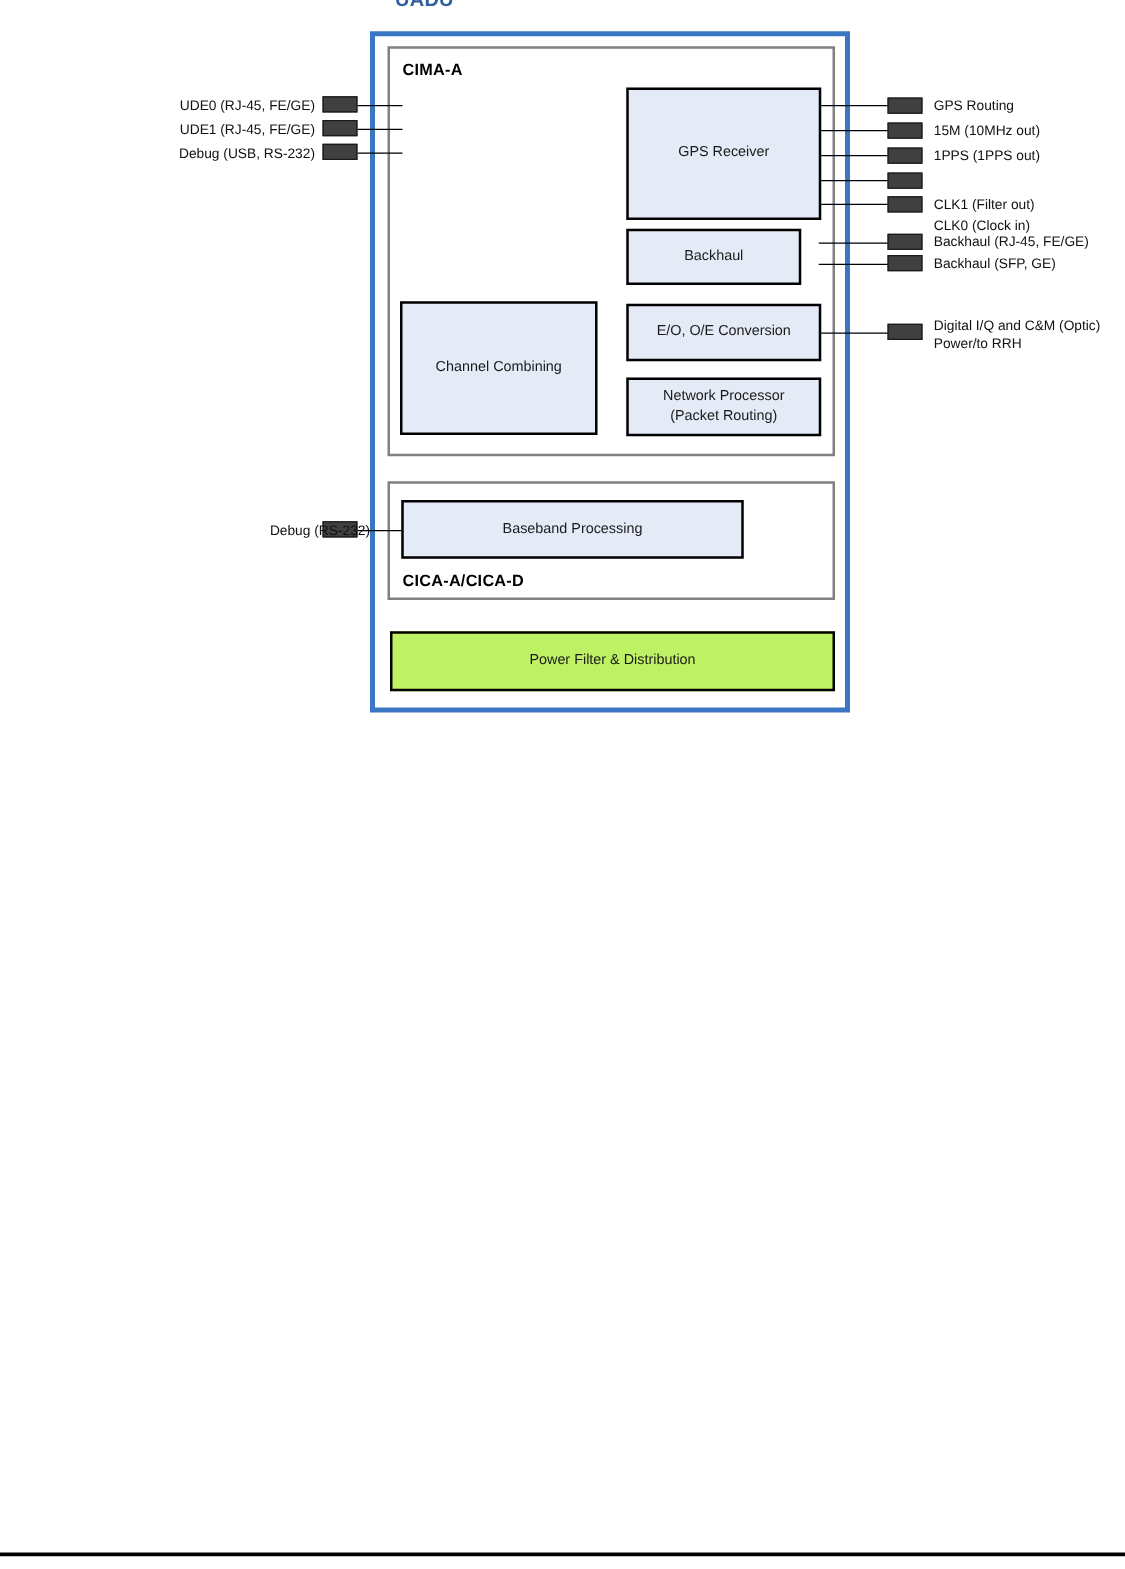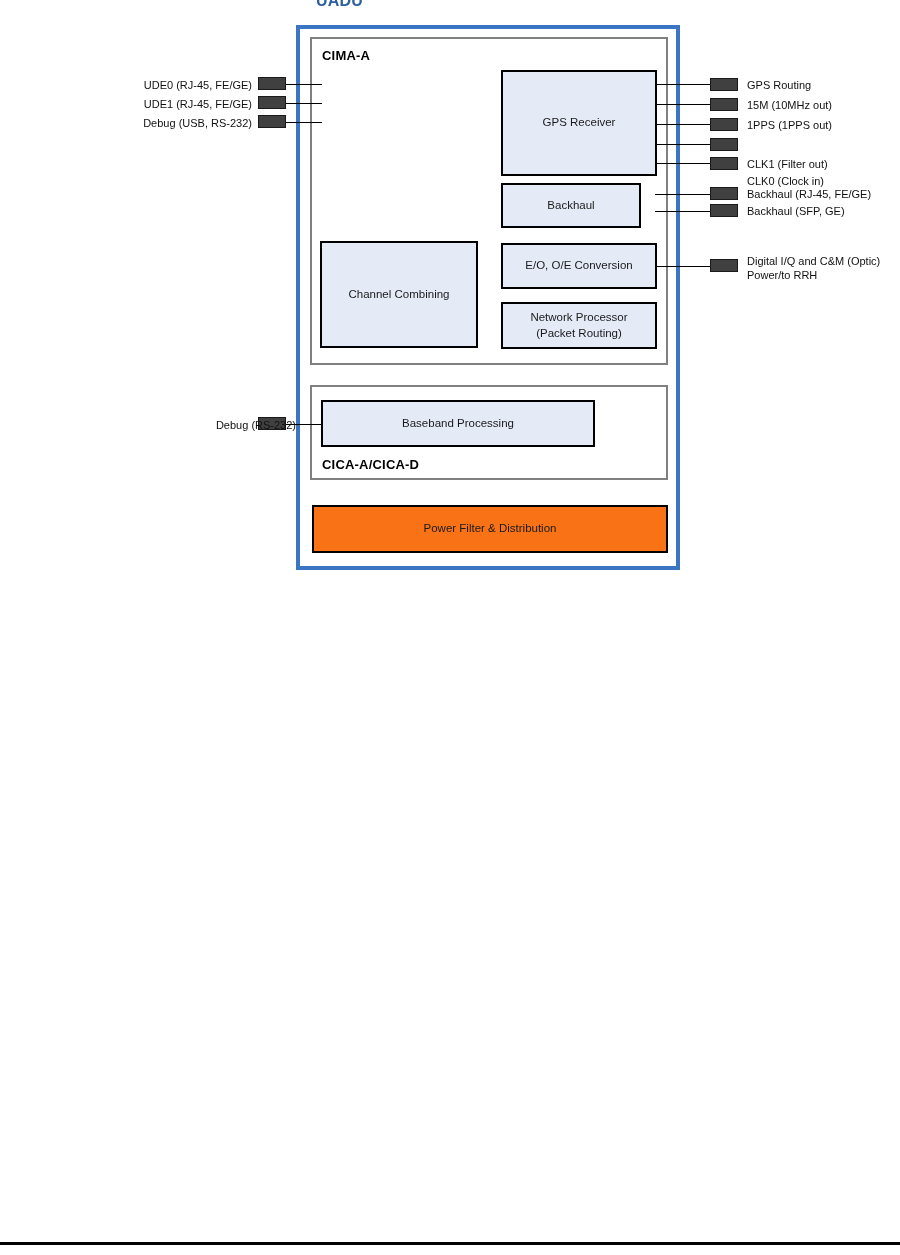--- a/index.html
+++ b/index.html
@@ -41,21 +41,21 @@
   .label-cica{left:322px;top:457px;}
 
   
   .block{
     position:absolute;box-sizing:border-box;
     border:2.5px solid #000;background:#e4ebf7;
     display:flex;align-items:center;justify-content:center;
     text-align:center;font-size:11.5px;line-height:1.35;color:#1a1a1a;
     padding:2px 4px;
   }
-  .block.power{background:#f97316;}
+  .block.power{background:#bef264;}
 
   .blk-main{left:320px;top:75px;width:158px;height:155px;}
   .blk-chan{left:320px;top:241px;width:158px;height:107px;}
   .blk-gps{left:501px;top:70px;width:156px;height:106px;}
   .blk-bh{left:501px;top:183px;width:140px;height:45px;}
   .blk-eo{left:501px;top:243px;width:156px;height:46px;}
   .blk-np{left:501px;top:302px;width:156px;height:47px;}
   .blk-bb{left:321px;top:400px;width:274px;height:47px;}
   .blk-pwr{left:312px;top:505px;width:356px;height:48px;}
 

